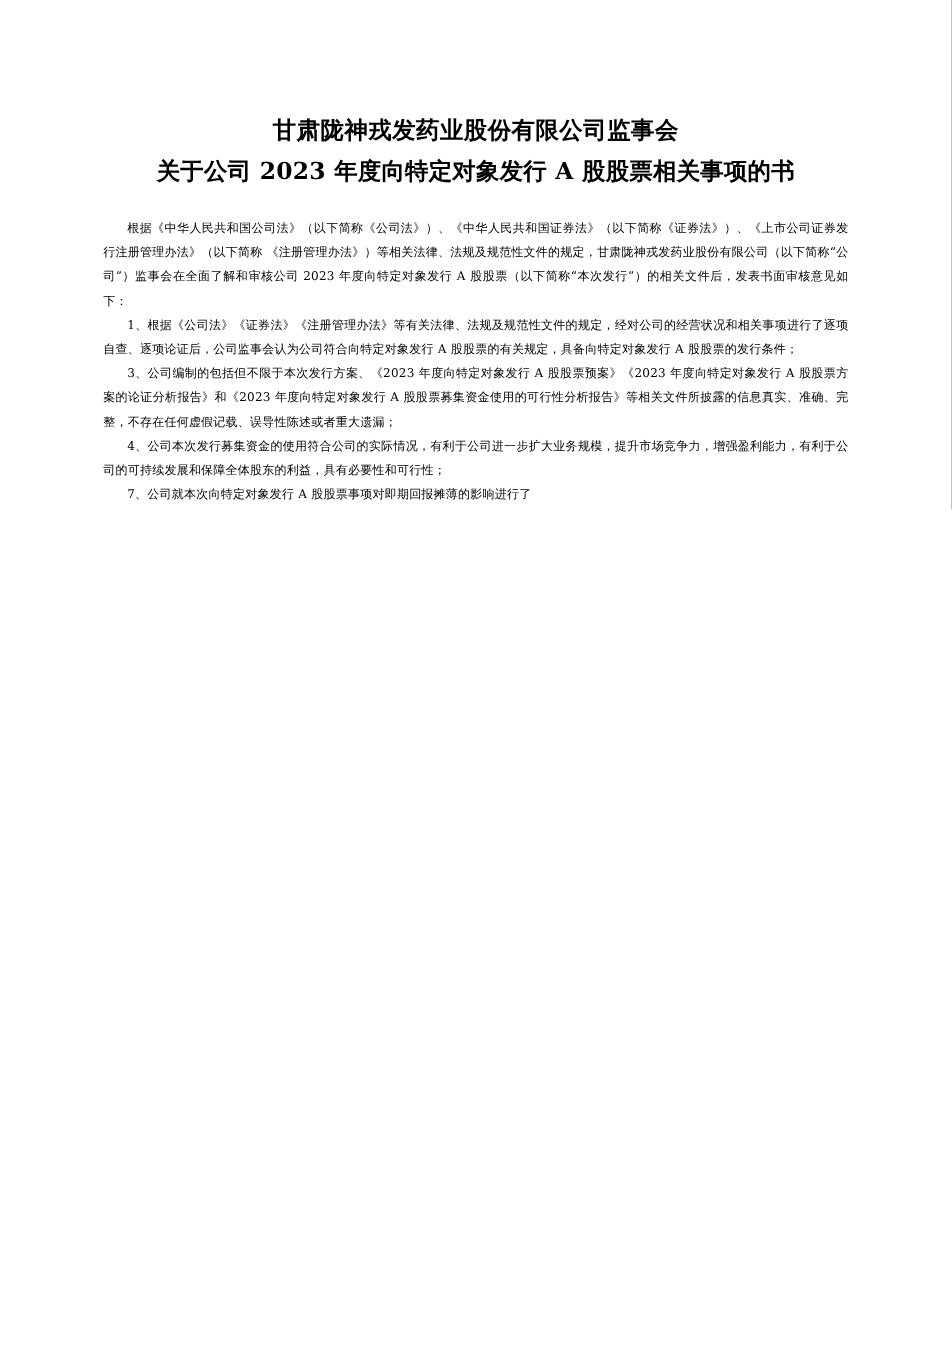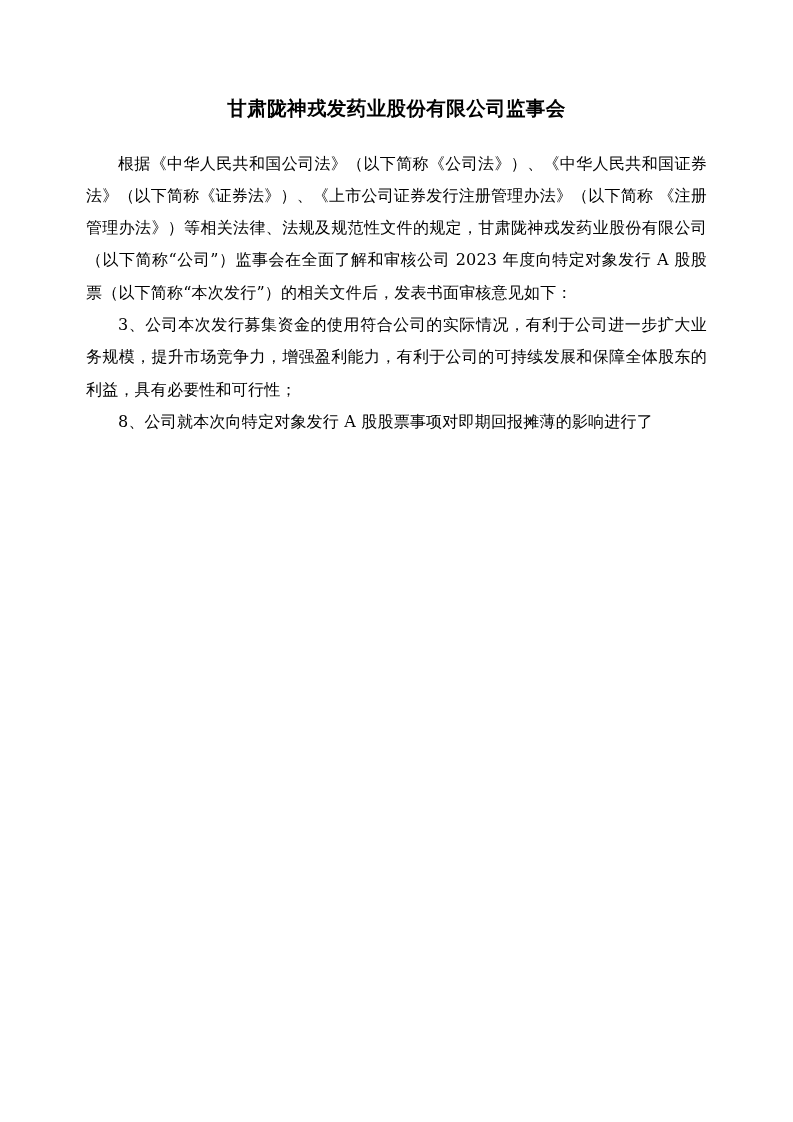--- a/index.html
+++ b/index.html
@@ -31,40 +31,43 @@
     display: block;
     white-space: nowrap;
   }
   .doc-title .line.wide {
     letter-spacing: 0.2px;
   }
   .body-block {
     margin-top: 22px;
   }
   p.para {
-    font-size: 16px;
+    font-size: 10px;
     line-height: 2.02;
     text-align: justify;
     text-justify: inter-ideograph;
     margin: 0;
     text-indent: 2em;
     letter-spacing: 0.2px;
   }
   p.para + p.para {
     margin-top: 0;
   }
 </style>
 </head>
 <body>
 
 <div class="page">
 
   <div class="doc-title">
     <span class="line">甘肃陇神戎发药业股份有限公司监事会</span>
+    <span class="line wide">关于公司 2023 年度向特定对象发行 A 股股票相关事项的书</span>
   </div>
 
   <div class="body-block">
     <p class="para">根据《中华人民共和国公司法》（以下简称《公司法》）、《中华人民共和国证券法》（以下简称《证券法》）、《上市公司证券发行注册管理办法》（以下简称 《注册管理办法》）等相关法律、法规及规范性文件的规定，甘肃陇神戎发药业股份有限公司（以下简称“公司”）监事会在全面了解和审核公司 2023 年度向特定对象发行 A 股股票（以下简称“本次发行”）的相关文件后，发表书面审核意见如下：</p>
-    <p class="para">3、公司本次发行募集资金的使用符合公司的实际情况，有利于公司进一步扩大业务规模，提升市场竞争力，增强盈利能力，有利于公司的可持续发展和保障全体股东的利益，具有必要性和可行性；</p>
-    <p class="para">8、公司就本次向特定对象发行 A 股股票事项对即期回报摊薄的影响进行了</p>
+    <p class="para">1、根据《公司法》《证券法》《注册管理办法》等有关法律、法规及规范性文件的规定，经对公司的经营状况和相关事项进行了逐项自查、逐项论证后，公司监事会认为公司符合向特定对象发行 A 股股票的有关规定，具备向特定对象发行 A 股股票的发行条件；</p>
+    <p class="para">3、公司编制的包括但不限于本次发行方案、《2023 年度向特定对象发行 A 股股票预案》《2023 年度向特定对象发行 A 股股票方案的论证分析报告》和《2023 年度向特定对象发行 A 股股票募集资金使用的可行性分析报告》等相关文件所披露的信息真实、准确、完整，不存在任何虚假记载、误导性陈述或者重大遗漏；</p>
+    <p class="para">4、公司本次发行募集资金的使用符合公司的实际情况，有利于公司进一步扩大业务规模，提升市场竞争力，增强盈利能力，有利于公司的可持续发展和保障全体股东的利益，具有必要性和可行性；</p>
+    <p class="para">7、公司就本次向特定对象发行 A 股股票事项对即期回报摊薄的影响进行了</p>
   </div>
 
 </div>
 
 </body></html>

